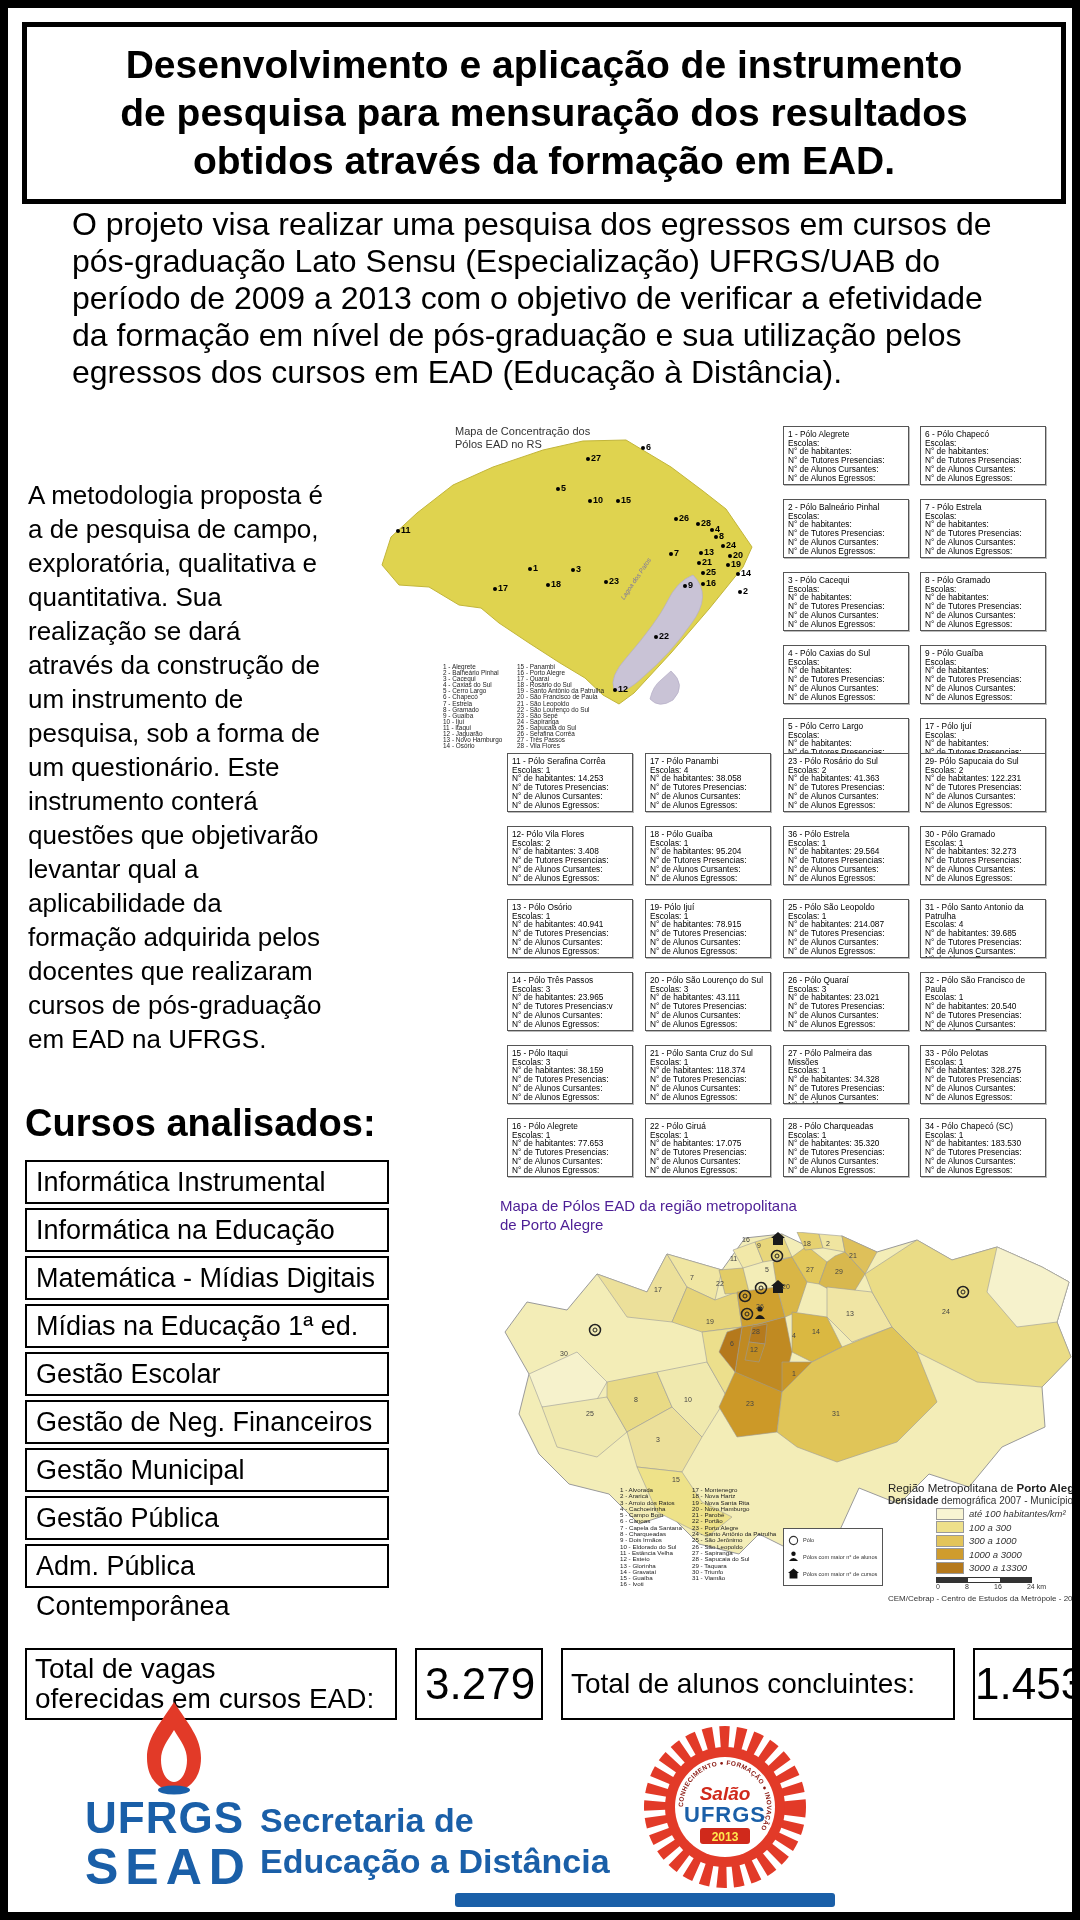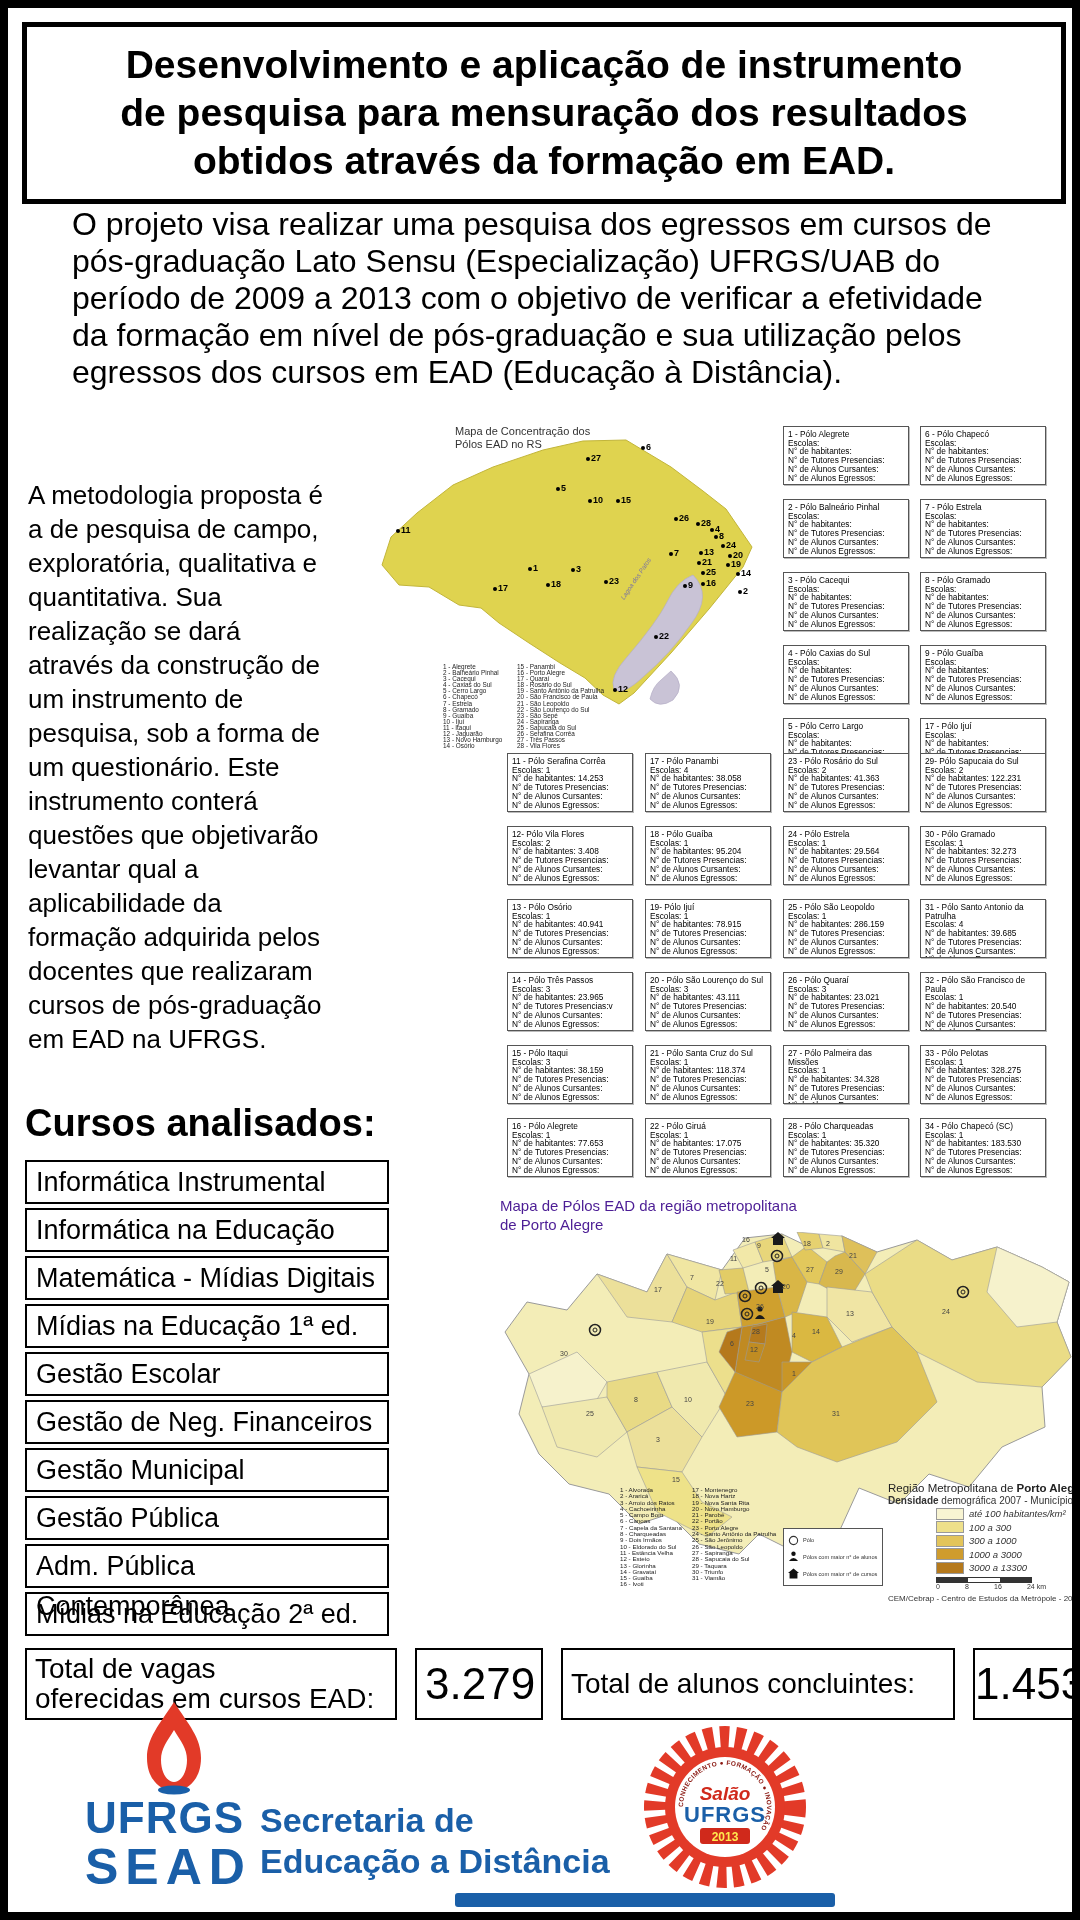--- a/index.html
+++ b/index.html
@@ -351,29 +351,29 @@
 N° de Alunos Egressos:</div>
     </div>
   <div id="pcol-3" class="pole-col">
 
   <div class="pole-box">23 - Pólo Rosário do Sul
 Escolas: 2
 N° de habitantes: 41.363
 N° de Tutores Presencias:
 N° de Alunos Cursantes:
 N° de Alunos Egressos:</div>
-      <div class="pole-box">24 - Pólo Estrela
+      <div class="pole-box">36 - Pólo Estrela
 Escolas: 1
 N° de habitantes: 29.564
 N° de Tutores Presencias:
 N° de Alunos Cursantes:
 N° de Alunos Egressos:</div>
       <div class="pole-box">25 - Pólo São Leopoldo
 Escolas: 1
-N° de habitantes: 286.159
+N° de habitantes: 214.087
 N° de Tutores Presencias:
 N° de Alunos Cursantes:
 N° de Alunos Egressos:</div>
       <div class="pole-box">26 - Pólo Quaraí
 Escolas: 3
 N° de habitantes: 23.021
 N° de Tutores Presencias:
 N° de Alunos Cursantes:
 N° de Alunos Egressos:</div>
       <div class="pole-box">27 - Pólo Palmeira das Missões
@@ -434,21 +434,20 @@
 
   <div class="course-row">Informática Instrumental</div>
       <div class="course-row">Informática na Educação</div>
       <div class="course-row">Matemática - Mídias Digitais</div>
       <div class="course-row">Mídias na Educação 1ª ed.</div>
       <div class="course-row">Gestão Escolar</div>
       <div class="course-row">Gestão de Neg. Financeiros</div>
       <div class="course-row">Gestão Municipal</div>
       <div class="course-row">Gestão Pública</div>
       <div class="course-row">Adm. Pública Contemporânea</div>
-      <div class="course-row">Mídias na Educação 2ª ed.</div>
     </div>
 
   <div id="totals" class="abs">
     <div id="tot-label-1" class="tot-cell preline">Total de vagas
 oferecidas em cursos EAD:</div>
     <div id="tot-val-1" class="tot-cell">3.279</div>
     <div id="tot-label-2" class="tot-cell">Total de alunos concluintes:</div>
     <div id="tot-val-2" class="tot-cell">1.453</div>
   </div>
 

